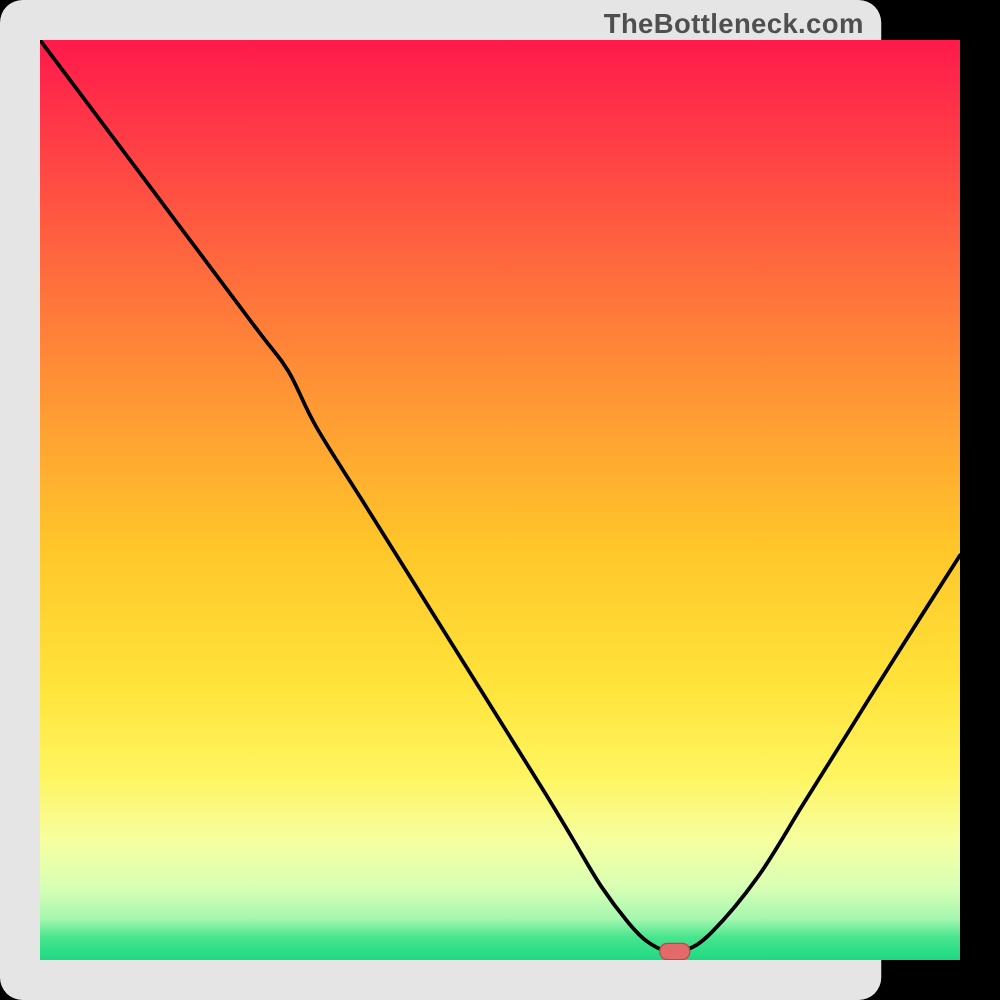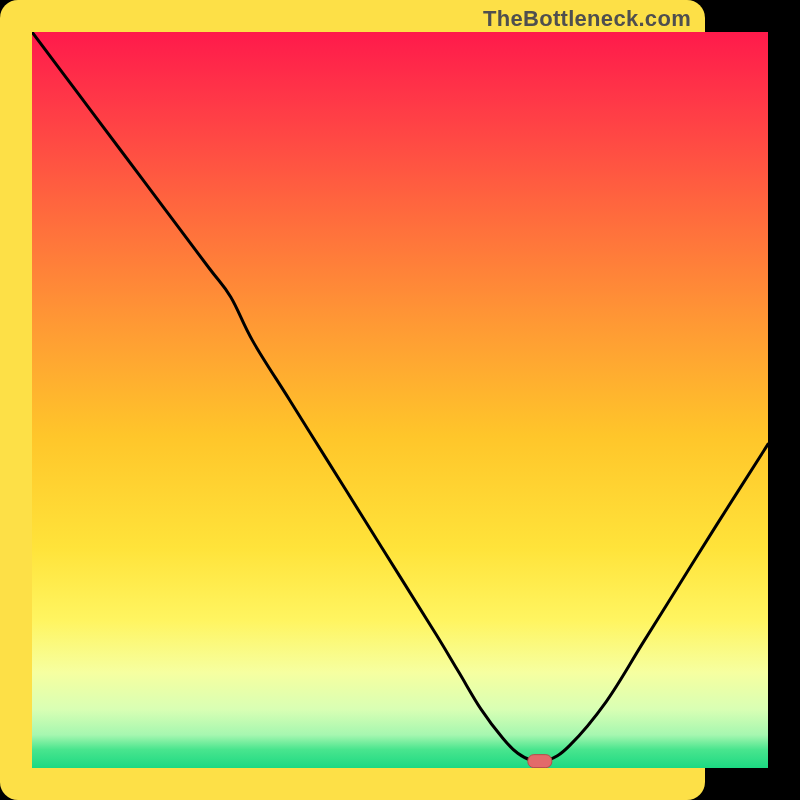--- a/index.html
+++ b/index.html
@@ -10,21 +10,21 @@
     background: #000;
     overflow: hidden;
     font-family: Arial, Helvetica, sans-serif;
   }
   .frame {
     position: absolute;
     left: 0;
     top: 0;
     width: 705px;
     height: 800px;
-    background: #fde047;
+    background: #e5e5e5;
     border-radius: 18px;
   }
   .watermark {
     position: absolute;
     top: 6px;
     right: 14px;
     color: #4f4f4f;
     font-size: 22px;
     font-weight: 600;
     letter-spacing: 0.3px;

